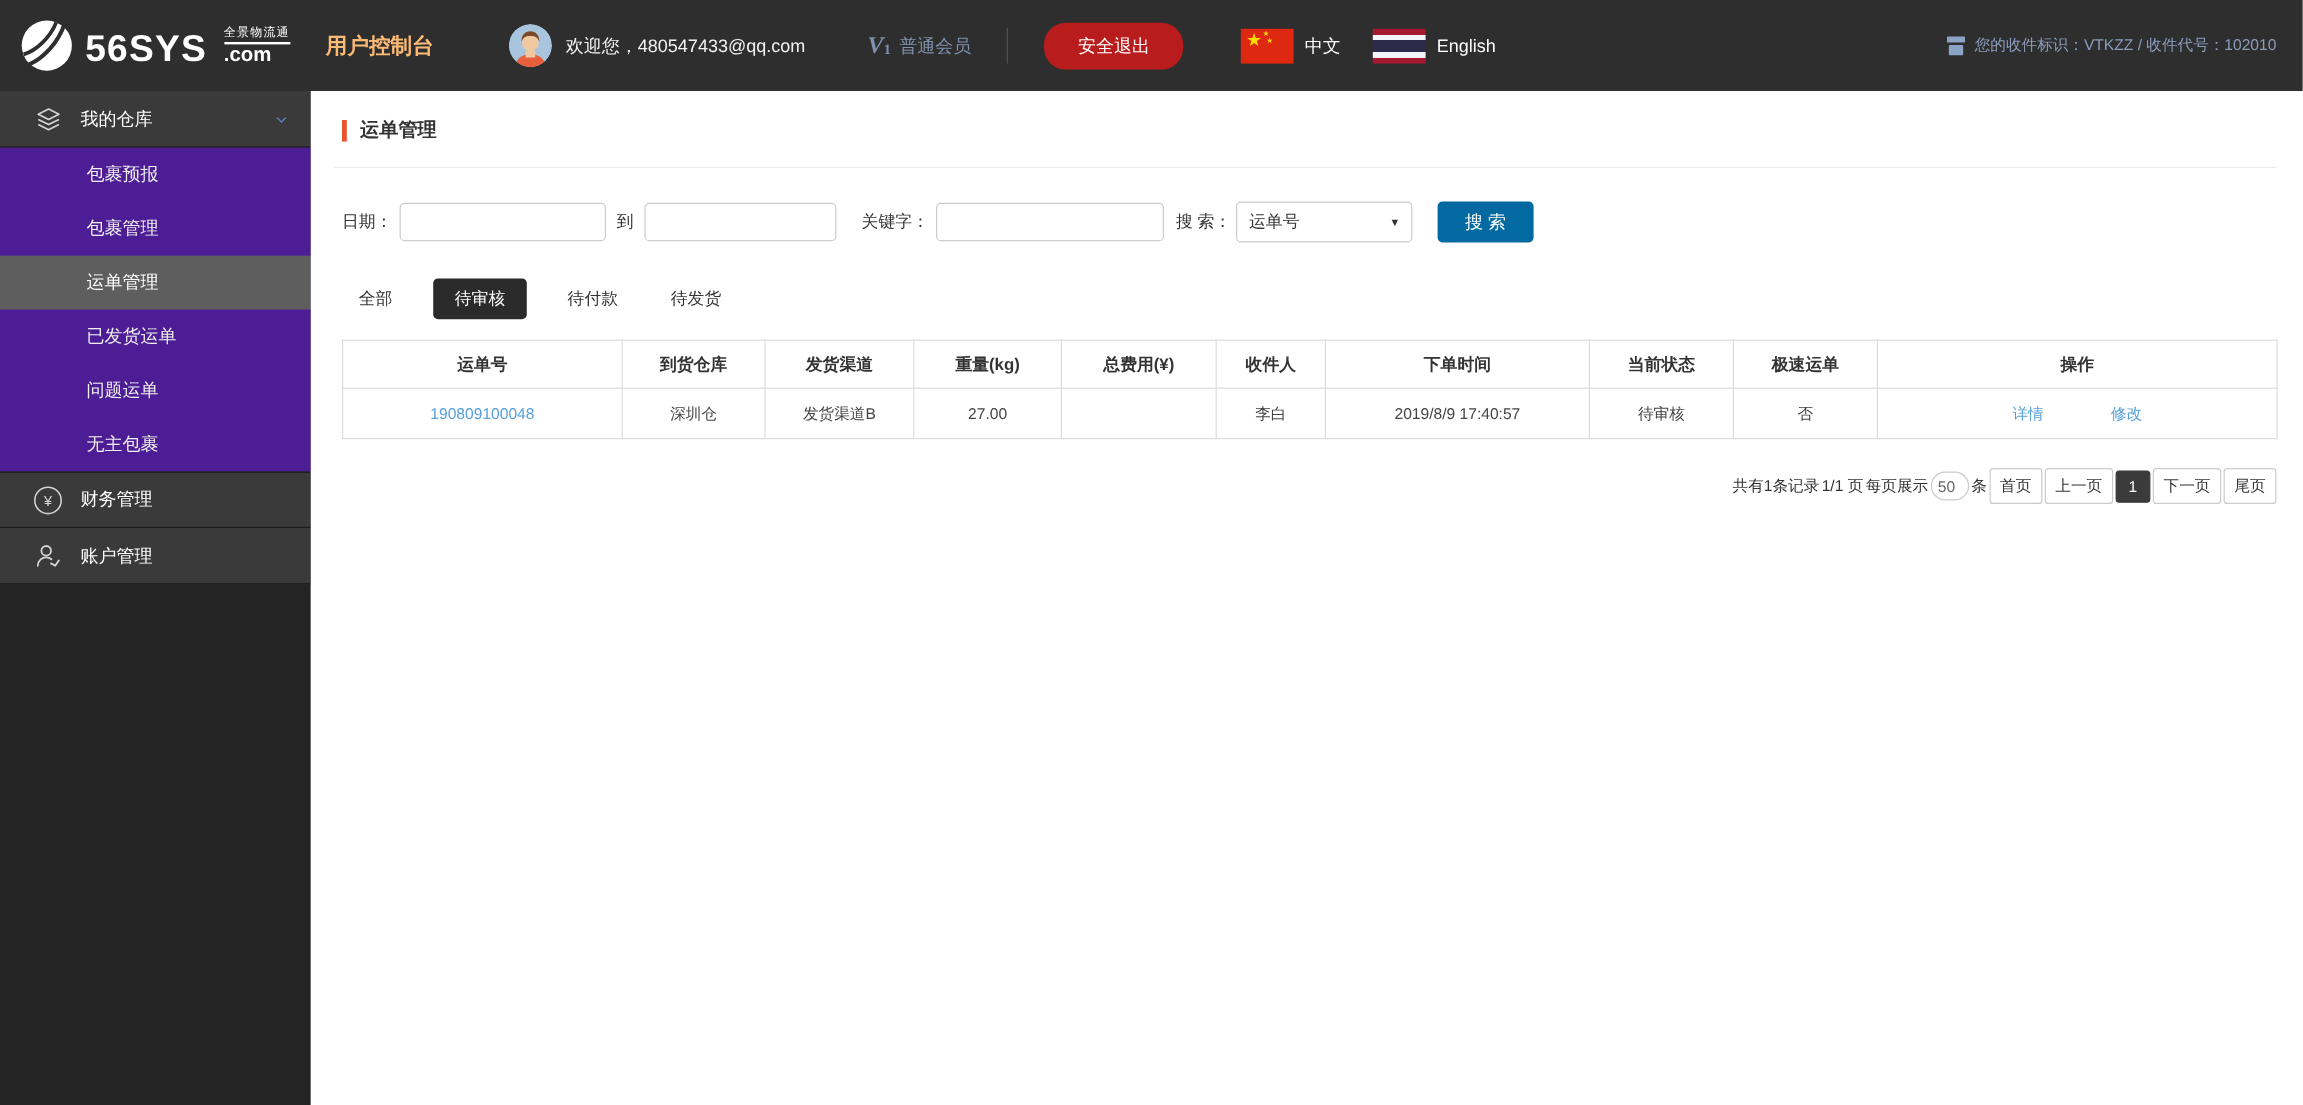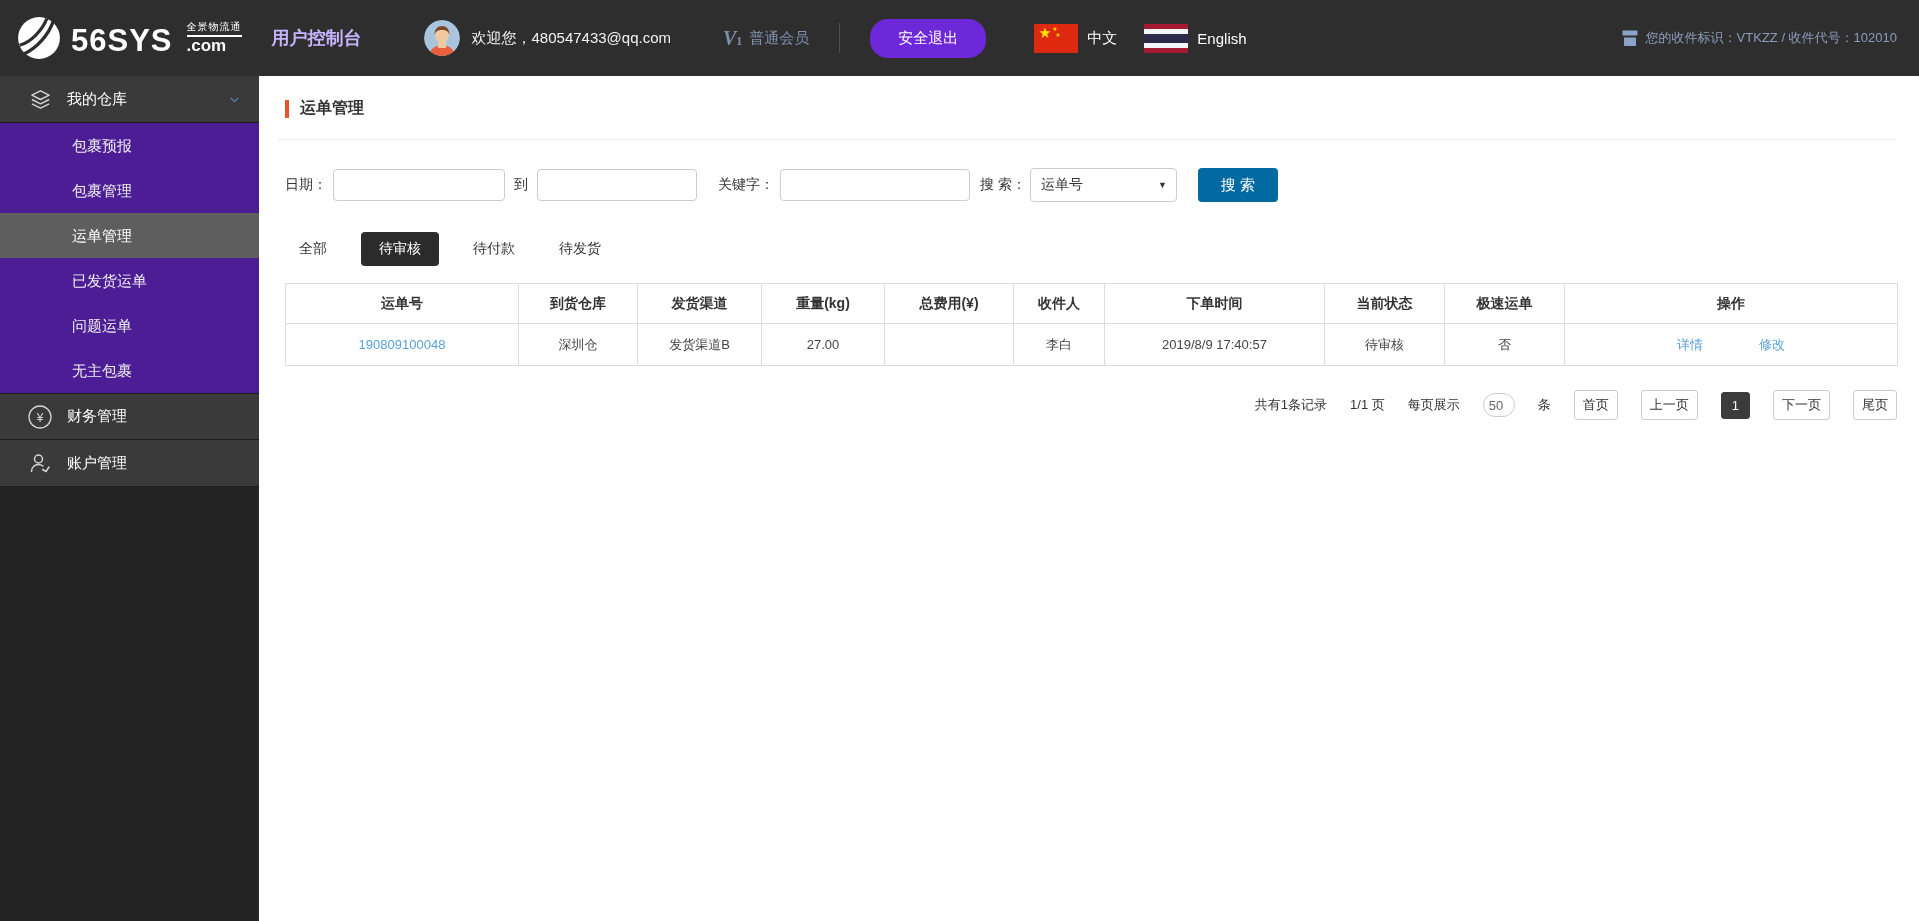--- a/index.html
+++ b/index.html
@@ -8,29 +8,29 @@
 
   
   .header { position:absolute; top:0; left:0; width:1919px; height:76px; background:#2e2e2e; display:flex; align-items:center; }
   .logo { display:flex; align-items:center; margin-left:16px; }
   .logo-mark { width:46px; height:46px; }
   .brand-row { display:flex; align-items:flex-end; margin-left:9px;gap:11px; }
   .brand-main { font-size:31px; font-weight:bold; color:#fff; letter-spacing:1px; line-height:1; }
   .brand-col { display:flex; flex-direction:column; margin-left:3px; margin-bottom:1px; }
   .brand-tag { font-size:10px; color:#fff; letter-spacing:1px; border-bottom:2px solid #fff; padding-bottom:1px; }
   .brand-dom { font-size:17px; font-weight:bold; color:#fff; line-height:1.1; }
-  .console-title { margin-left:30px; font-size:18px; font-weight:bold; color:#c4b5fd; }
+  .console-title { margin-left:30px; font-size:18px; font-weight:bold; color:#fdba74; }
   .avatar { width:36px; height:36px; margin-left:62px; border-radius:50%; overflow:hidden; flex:none; }
   .welcome { margin-left:12px; font-size:15px; color:#f2f2f2; }
   .member { display:flex; align-items:center; margin-left:52px; color:#7f90ad; }
   .v-icon { font-family:"Liberation Serif","DejaVu Serif",serif; font-size:20px; font-weight:bold; font-style:italic; }
   .v-sub { font-family:"Liberation Serif","DejaVu Serif",serif; font-size:12px; font-weight:bold; margin-top:7px; }
   .member-label { margin-left:7px; font-size:15px; }
   .hdr-divider { width:1px; height:30px; background:#4a4f58; margin:0 30px; }
-  .logout-btn { background:#6d28d9; border:none; border-radius:18px; padding:10px 28px; color:#fff; font-size:15px; cursor:pointer; font-family:Liberation Sans, sans-serif; }
+  .logout-btn { background:#b91c1c; border:none; border-radius:18px; padding:10px 28px; color:#fff; font-size:15px; cursor:pointer; font-family:Liberation Sans, sans-serif; }
   .flag { width:44px; height:29px; flex:none; position:relative; }
   .flag-cn { background:#de2910; margin-left:48px; }
   .flag-cn .star-big { position:absolute; left:4px; top:0px; color:#ffde00; font-size:15px; }
   .flag-cn .star-s1 { position:absolute; left:18px; top:1px; color:#ffde00; font-size:6px; }
   .flag-cn .star-s2 { position:absolute; left:21px; top:7px; color:#ffde00; font-size:6px; }
   .flag-th { margin-left:27px; background:linear-gradient(to bottom,#a51931 0 16.6%,#f4f5f8 16.6% 33.3%,#2d2a4a 33.3% 66.6%,#f4f5f8 66.6% 83.3%,#a51931 83.3% 100%); }
   .lang-label { margin-left:9px; font-size:15px; color:#fff; }
   .receiver { margin-left:auto; margin-right:22px; display:flex; align-items:center; gap:6px; color:#8b9cbc; font-size:13px; }
 
   
@@ -68,21 +68,21 @@
   .tabs-row { position:absolute; top:156px; left:30px; display:flex; align-items:center; font-size:14px; color:#333; }
   .tab { padding:8px 10px; margin-right:24px; cursor:pointer; }
   .tab.active { background:#2b2b2b; color:#fff; border-radius:4px; padding:8px 18px; }
 
   .grid-table { position:absolute; top:207px; left:26px; width:1612px; border-collapse:collapse; table-layout:fixed; }
   .grid-table th { height:40px; border:1px solid #dcdcdc; font-size:14px; font-weight:bold; color:#333; text-align:center; }
   .grid-table td { height:42px; border:1px solid #dcdcdc; font-size:13px; color:#444; text-align:center; }
   .link { color:#57a0da; text-decoration:none; cursor:pointer; }
   .actions { display:inline-flex; gap:56px; }
 
-  .pagination { position:absolute; top:314px; right:22px; display:flex; align-items:center; gap:23px; font-size:13px; color:#333; }
+  .pagination { position:absolute; top:314px; right:22px; display:flex; align-items:center; gap:2px; font-size:13px; color:#333; }
   .pg-text { white-space:nowrap; }
   .pg-input { width:32px; height:24px; border:1px solid #ccc; border-radius:12px; text-align:left; padding:0 5px; font-size:13px; color:#666; font-family:inherit; outline:none; }
   .pg-btn { border:1px solid #ccc; background:#fff; border-radius:3px; padding:5px 8px; font-size:13px; color:#333; cursor:pointer; font-family:inherit; }
   .pg-btn.current { background:#3b3b3b; border-color:#3b3b3b; color:#fff; padding:5px 10px; }
 </style>
 </head>
 <body>
 
 <div class="root">
 

